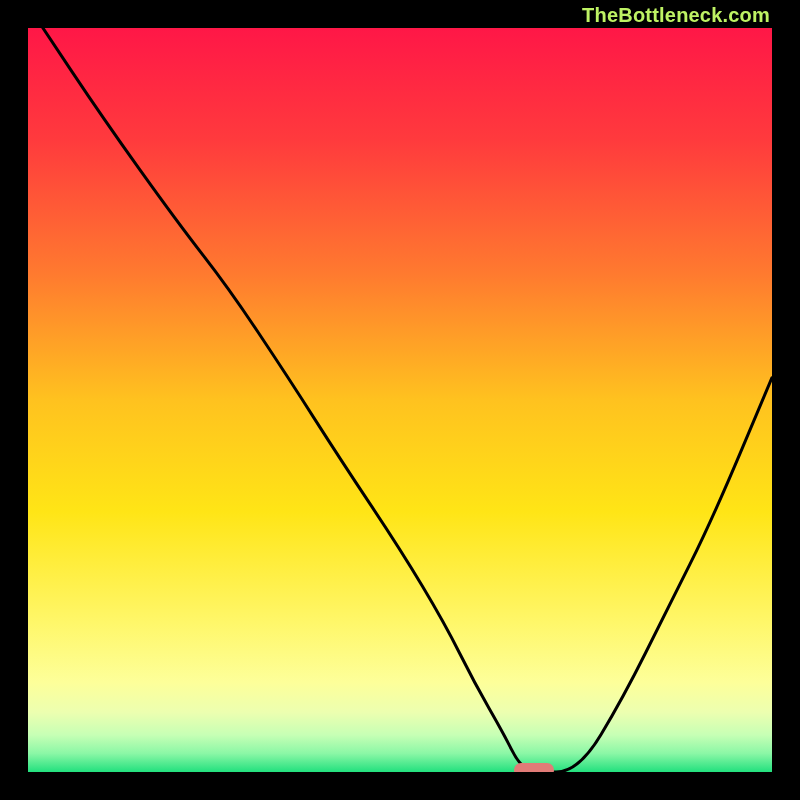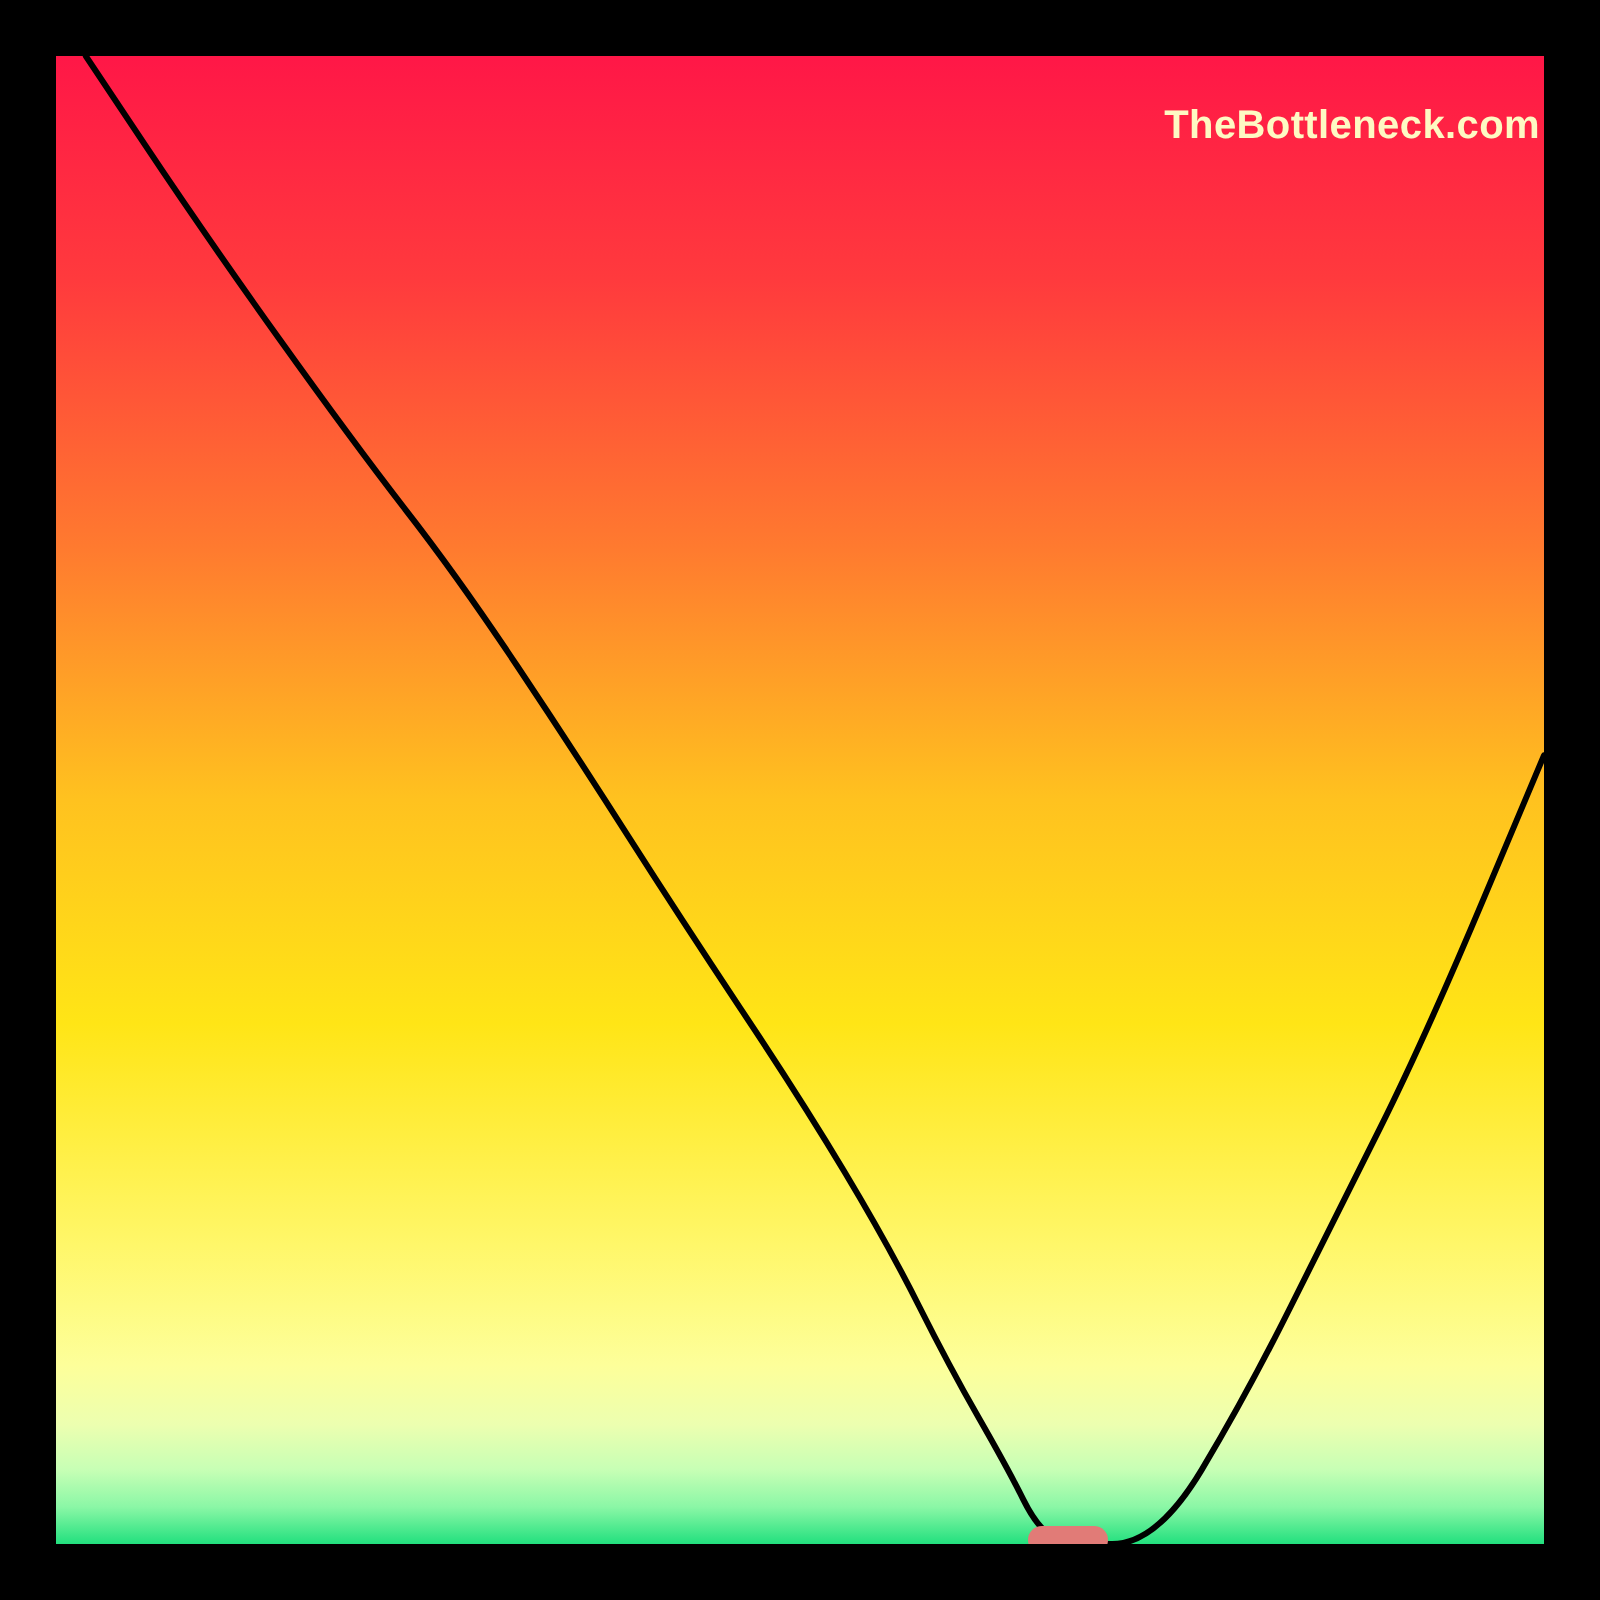--- a/index.html
+++ b/index.html
@@ -26,24 +26,23 @@
     height: 744px;
     overflow: hidden;
   }
   .watermark {
     position: absolute;
     top: 4px;
     right: 30px;
     font-family: Arial, Helvetica, sans-serif;
     font-size: 20px;
     font-weight: 600;
-    color: #fef9c3;
+    color: #bef264;
     letter-spacing: 0.2px;
     user-select: none;
-    margin-top: 48px;
   }
   .marker {
     position: absolute;
     width: 40px;
     height: 14px;
     border-radius: 8px;
     background: #e17b77;
   }
 </style>
 </head>

